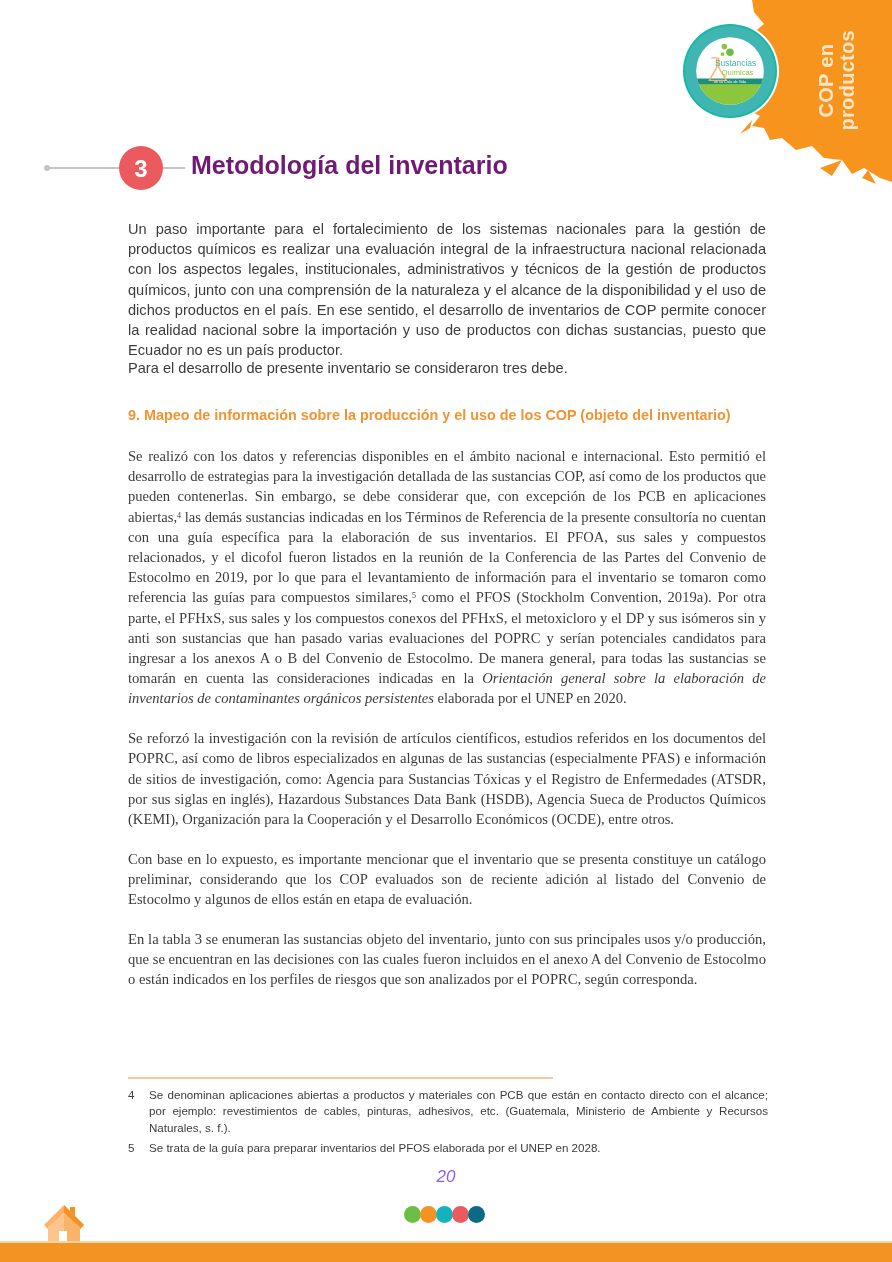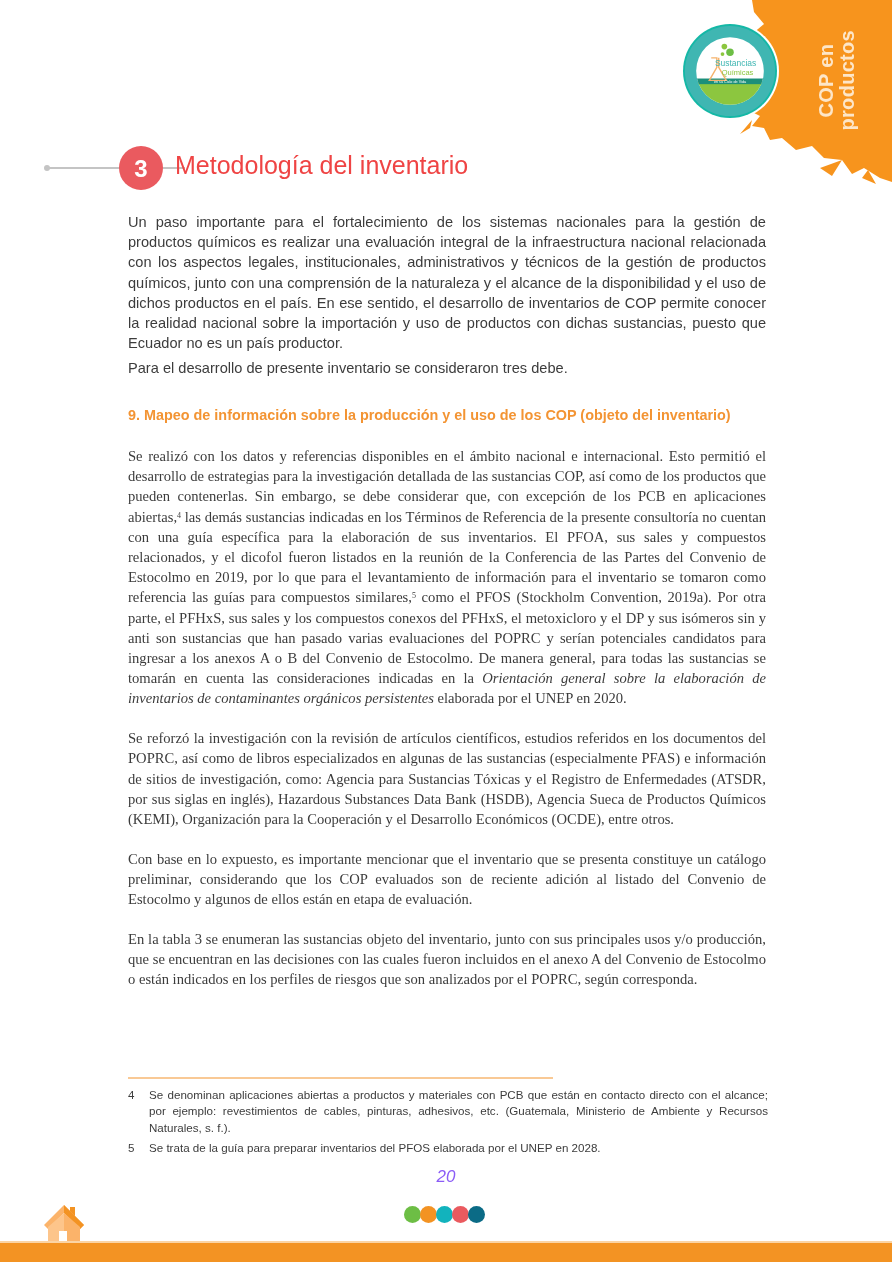--- a/index.html
+++ b/index.html
@@ -21,26 +21,26 @@
           background: #14b8a6; box-shadow: 0 0 0 2px #ffffff; }
   .seal svg { width: 100%; height: 100%; display: block; }
 
   
   .section-head { position: absolute; left: 44px; top: 146px; height: 44px; width: 520px; }
   .section-head .line-left { position: absolute; left: 3px; top: 21px; width: 80px; height: 1.5px; background: #c4c4c4; }
   .section-head .dot { position: absolute; left: 0; top: 19px; width: 6px; height: 6px; border-radius: 50%; background: #c4c4c4; }
   .section-head .num { position: absolute; left: 75px; top: 0; width: 44px; height: 44px; border-radius: 50%;
                        background: #ea5a5f; color: #fff; font-size: 24px; font-weight: bold; text-align: center; line-height: 46px; }
   .section-head .line-right { position: absolute; left: 119px; top: 21px; width: 22px; height: 1.5px; background: #c4c4c4; }
-  .section-head .title { position: absolute; left: 131px; top: 5px; font-size: 25px; font-weight: normal; color: #ef4444; white-space: nowrap; }
+  .section-head .title { position: absolute; left: 147px; top: 5px; font-size: 25px; font-weight: bold; color: #701a75; white-space: nowrap; }
 
   
   .body-text { position: absolute; left: 128px; width: 638px; font-size: 14.6px; line-height: 20.2px; color: #3c3c3c; text-align: justify; }
   .body-text p { margin-bottom: 19.5px; }
-  .p1 { top: 212px; }
+  .p1 { top: 219px; }
   .p2 { top: 358px; }
   .subhead { position: absolute; left: 128px; top: 407px; font-size: 14.4px; font-weight: bold; color: #f39433; white-space: nowrap; }
   .p3 { top: 446px; font-family: Liberation Serif, serif; }
   sup { font-size: 8px; vertical-align: top; position: relative; top: -1px; }
   .ital { font-style: italic; }
 
   
   .fn-rule { position: absolute; left: 128px; top: 1077px; width: 425px; height: 1.5px; background: #f9c995; }
   .footnotes { position: absolute; left: 128px; top: 1087px; width: 640px; font-size: 11.6px; line-height: 16.4px; color: #3c3c3c; }
   .fn { display: flex; margin-bottom: 4px; }

